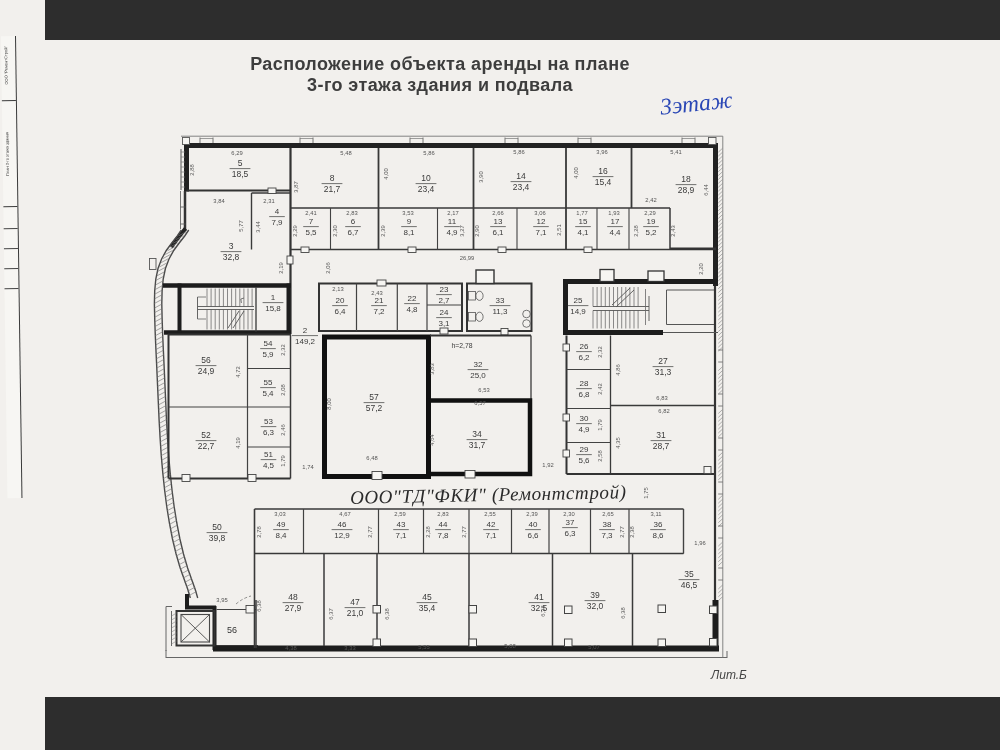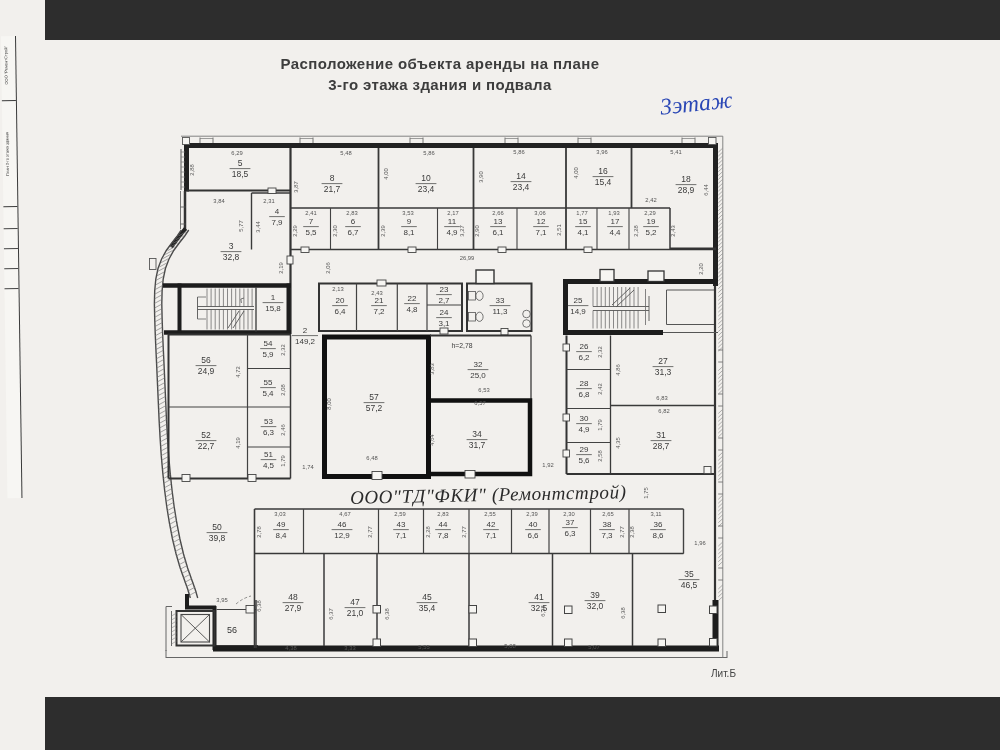--- a/index.html
+++ b/index.html
@@ -17,21 +17,21 @@
   <div class="abs" style="left:0;top:64px;width:100%;height:0;border-top:1px solid #3a3a3a"></div>
   <div class="abs" style="left:0;top:170px;width:100%;height:0;border-top:1px solid #3a3a3a"></div>
   <div class="abs" style="left:0;top:192px;width:100%;height:0;border-top:1px solid #444"></div>
   <div class="abs" style="left:0;top:212px;width:100%;height:0;border-top:1px solid #444"></div>
   <div class="abs" style="left:0;top:232px;width:100%;height:0;border-top:1px solid #444"></div>
   <div class="abs" style="left:0;top:252px;width:100%;height:0;border-top:1px solid #444"></div>
   <div class="abs" style="left:2px;top:10px;font-size:4px;color:#333;writing-mode:vertical-rl;transform:rotate(180deg);">ООО "РемонтСтрой"</div>
   <div class="abs" style="left:2px;top:96px;font-size:4px;color:#333;writing-mode:vertical-rl;transform:rotate(180deg);">План 3-го этажа здания</div>
 </div>
 
-<div class="abs" style="left:180px;top:54px;width:520px;text-align:center;font-size:15px;font-weight:bold;color:#3d3d3d;letter-spacing:0.4px;line-height:20.5px;">Расположение объекта аренды на плане<br>3-го этажа здания и подвала</div>
+<div class="abs" style="left:180px;top:54px;width:520px;text-align:center;font-size:18px;font-weight:bold;color:#3d3d3d;letter-spacing:0.4px;line-height:20.5px;">Расположение объекта аренды на плане<br>3-го этажа здания и подвала</div>
 
 <svg class="abs" style="left:0;top:0;filter:blur(0.3px)" width="1000" height="750" viewBox="0 0 1000 750">
 
 <line x1="184" y1="145.5" x2="718" y2="145.5" stroke="#222" stroke-width="5"></line>
 
 <line x1="186.5" y1="143" x2="186.5" y2="191.5" stroke="#222" stroke-width="5"></line>
 
 <line x1="181" y1="149" x2="181" y2="190" stroke="#555" stroke-width="1"></line>
 <line x1="181" y1="152" x2="185" y2="152" stroke="#777" stroke-width="0.7"></line>
 <line x1="181" y1="157" x2="185" y2="157" stroke="#777" stroke-width="0.7"></line>
@@ -869,13 +869,13 @@
 <rect x="469" y="639" width="7.5" height="7.5" stroke="#444" stroke-width="1" fill="#f6f5f2"></rect>
 <rect x="564.5" y="639" width="7.5" height="7.5" stroke="#444" stroke-width="1" fill="#f6f5f2"></rect>
 <rect x="658" y="639" width="7.5" height="7.5" stroke="#444" stroke-width="1" fill="#f6f5f2"></rect>
 <rect x="709.5" y="638.5" width="7.5" height="7.5" stroke="#444" stroke-width="1" fill="#f6f5f2"></rect>
 </svg>
 
 <div class="abs" style="left:660px;top:90px;font-family:'Liberation Serif',serif;font-style:italic;font-size:23.5px;color:#2946b5;transform:rotate(-6deg);white-space:nowrap;">3этаж</div>
 
 <div class="abs" style="left:350px;top:484px;font-family:'Liberation Serif',serif;font-style:italic;font-size:19px;color:#2a2a2a;letter-spacing:0.6px;transform:rotate(-1.2deg);white-space:nowrap;">ООО"ТД"ФКИ"  (Ремонтстрой)</div>
 
-<div class="abs" style="left:711px;top:668px;font-size:10px;color:#444;">Лит.Б</div>
+<div class="abs" style="left:711px;top:668px;font-size:12px;color:#444;font-style:italic;">Лит.Б</div>
 
 </body></html>

